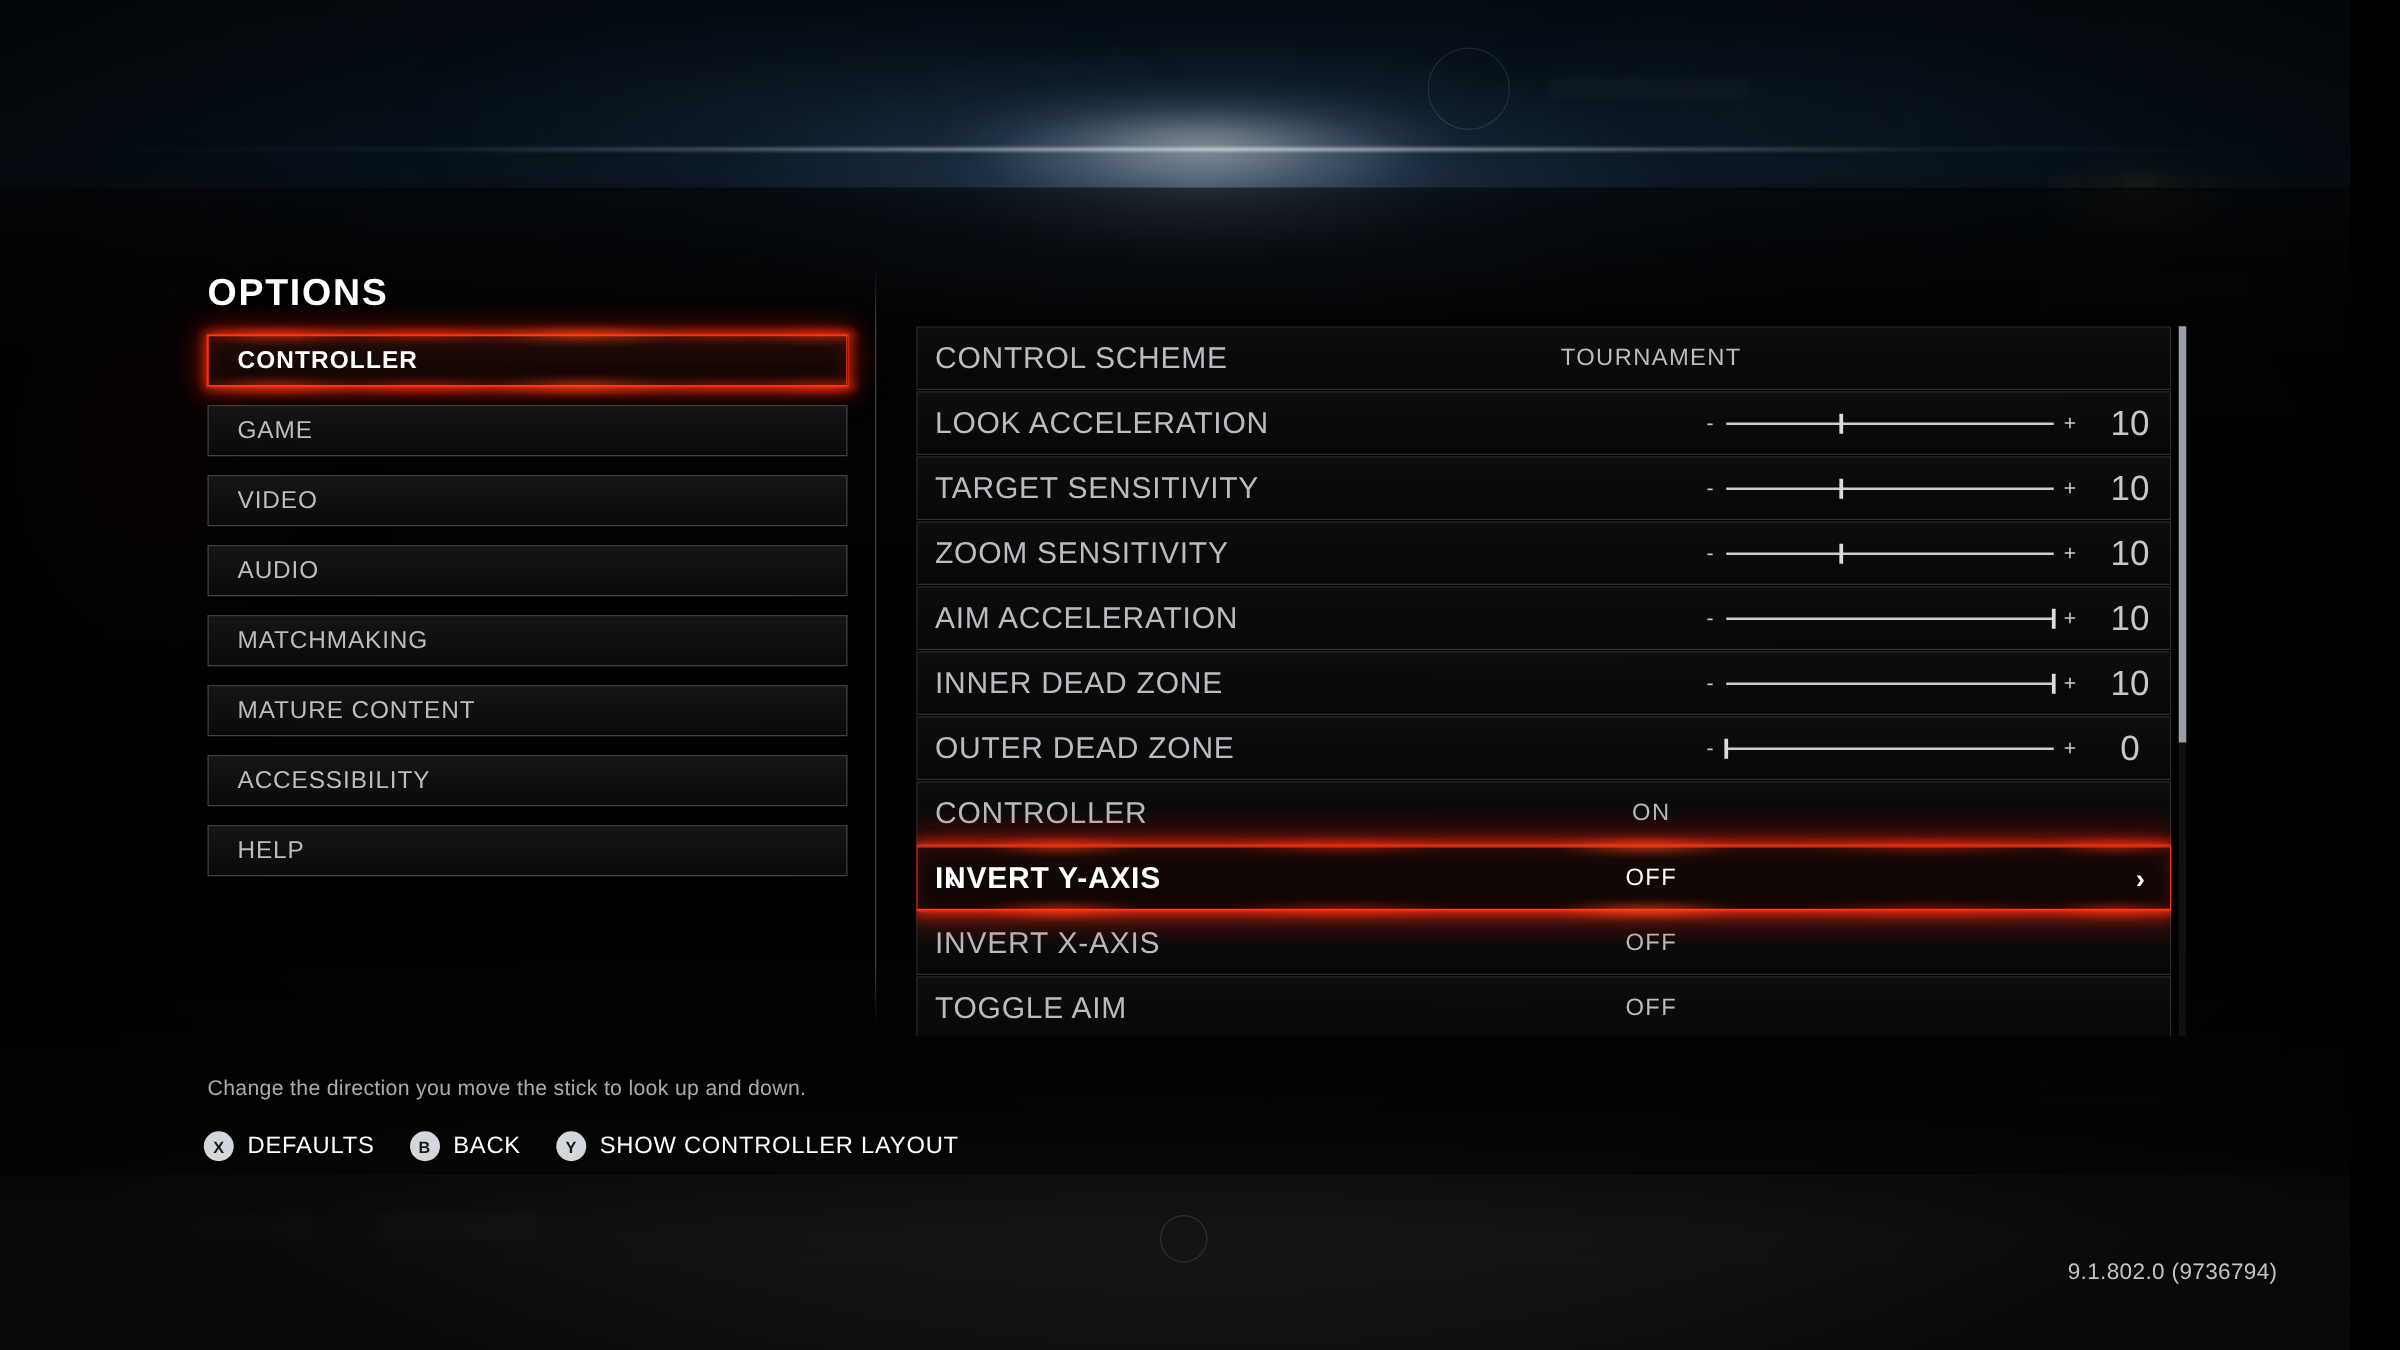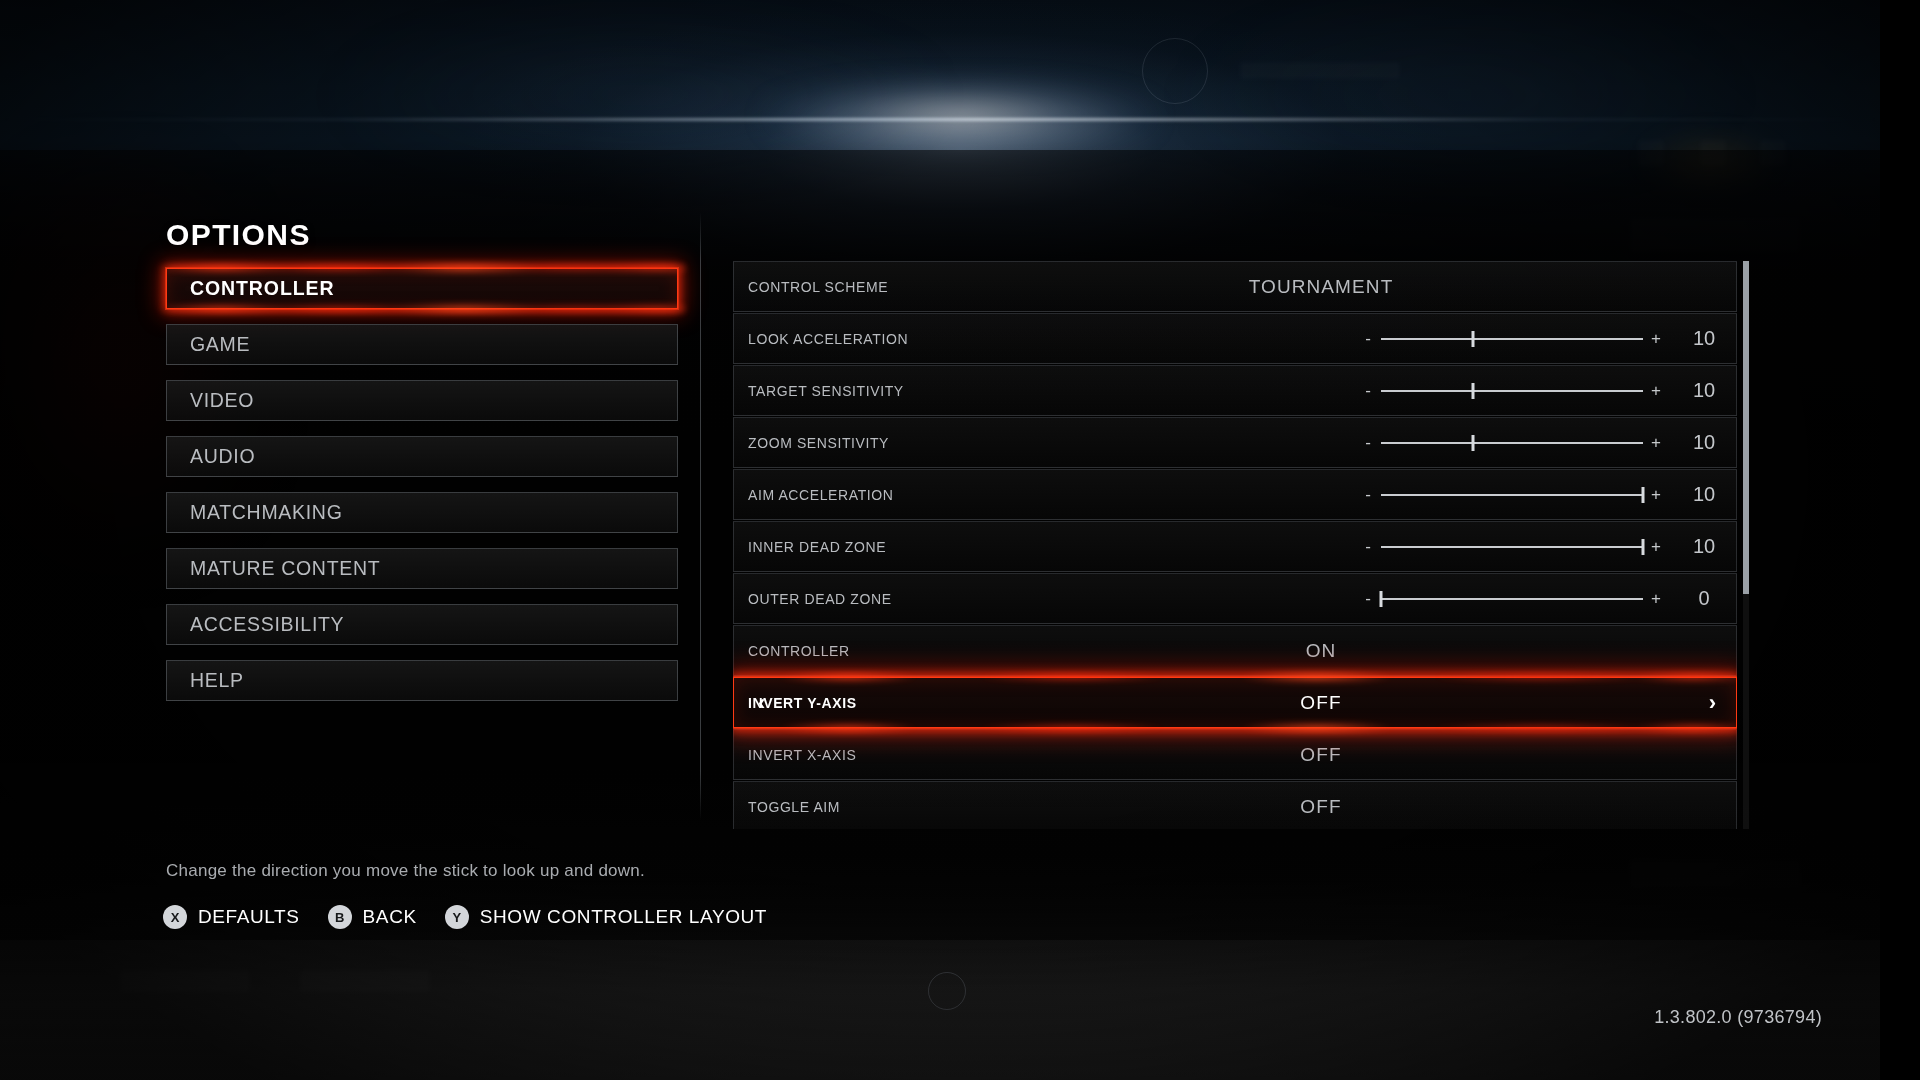--- a/index.html
+++ b/index.html
@@ -191,21 +191,21 @@
   .row {
     position:relative;
     height:51px;
     margin-bottom:1px;
     border:1px solid rgba(160,170,180,0.22);
     background:linear-gradient(180deg, rgba(22,22,22,0.62) 0%, rgba(10,10,10,0.62) 100%);
     display:flex; align-items:center;
   }
   .row .name {
     padding-left:14px;
-    font-size:14px;
+    font-size:24px;
     letter-spacing:0.6px;
     color:#b9bcc0;
     white-space:nowrap;
   }
 
   
   .val-text {
     position:absolute; left:0; right:0; top:0; bottom:0;
     display:flex; align-items:center; justify-content:center;
     font-size:19px; letter-spacing:1.1px; color:#b9bcc0;
@@ -233,21 +233,21 @@
   .knob {
     position:absolute; top:-7px;
     width:3px; height:16px;
     background:#d8dbdf;
     transform:translateX(-50%);
   }
   .num {
     position:absolute; right:0; top:0; bottom:0;
     width:64px;
     display:flex; align-items:center; justify-content:center;
-    font-size:20px; color:#c4c7cb;
+    font-size:28px; color:#c4c7cb;
   }
 
   
   .row.focused {
     border:1px solid #ff3a14;
     background:linear-gradient(180deg, rgba(24,10,8,0.92) 0%, rgba(14,6,5,0.92) 100%);
     box-shadow:
       0 0 0 1px rgba(255,60,20,0.60),
       0 0 10px 3px rgba(255,45,12,0.85),
       0 0 26px 8px rgba(235,30,8,0.48),
@@ -468,15 +468,15 @@
       </div>
       <div class="prompt">
         <div class="btn-glyph">B</div>
         <span class="plabel">BACK</span>
       </div>
       <div class="prompt">
         <div class="btn-glyph">Y</div>
         <span class="plabel">SHOW CONTROLLER LAYOUT</span>
       </div>
     </div>
-  <div id="version">1.3.802.0 (9736794)</div>
+  <div id="version">9.1.802.0 (9736794)</div>
 
 </div>
 
 </body></html>

